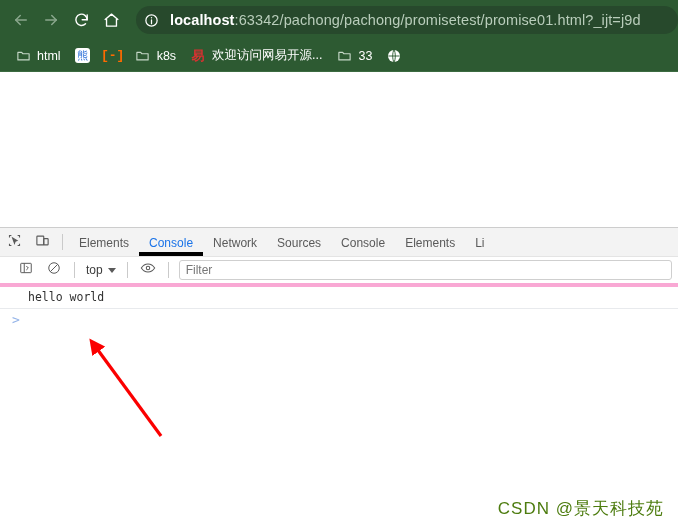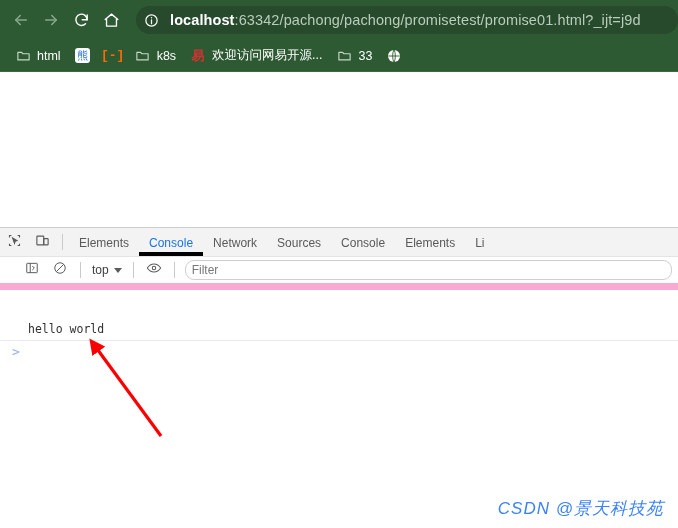--- a/index.html
+++ b/index.html
@@ -192,23 +192,23 @@
   .dt-tab.active {
     color: #1a73e8;
     border-bottom: 4px solid #000000;
   }
 
   .dt-console-toolbar {
     height: 26px;
     display: flex;
     align-items: center;
     flex: 0 0 26px;
-    border-bottom: 7px solid #f9a8d4;
-    background: #ffffff;
-    padding-left: 18px;
+    border-bottom: 4px solid #f9a8d4;
+    background: #ffffff;
+    padding-left: 12px;
     overflow: hidden;
   }
   .ctx-select {
     display: flex;
     align-items: center;
     font-size: 12px;
     color: #3c3c3c;
     padding: 0 5px;
     height: 20px;
     flex: 0 0 auto;
@@ -218,21 +218,21 @@
     width: 0; height: 0;
     border-left: 4px solid transparent;
     border-right: 4px solid transparent;
     border-top: 5px solid #5a5a5a;
   }
   .filter-input {
     flex: 1 1 auto;
     height: 18px;
     margin: 0 6px 0 4px;
     border: 1px solid #cfcfcf;
-    border-radius: 9px;
+    border-radius: 3px;
     font-size: 12px;
     color: #777777;
     padding: 0 6px;
     line-height: 18px;
     background: #ffffff;
     min-width: 0;
     box-sizing: content-box;
   }
 
   .console-body {
@@ -242,21 +242,20 @@
     position: relative;
   }
   .console-msg {
     padding: 3px 0 3px 28px;
     font-family: "DejaVu Sans Mono", "Liberation Mono", monospace;
     font-size: 11.5px;
     color: #303030;
     border-bottom: 1px solid #e8eaed;
     line-height: 15px;
     min-height: 15px;
-    margin-top: 29px;
   }
   .console-prompt {
     display: flex;
     align-items: flex-start;
     padding: 4px 0 0 12px;
     height: 18px;
   }
   .prompt-chevron {
     color: #93b3e8;
     font-size: 13px;
@@ -269,24 +268,23 @@
     position: absolute;
     left: 0; top: 0;
     width: 678px; height: 528px;
     pointer-events: none;
   }
   .watermark {
     position: absolute;
     right: 14px;
     bottom: 8px;
     font-size: 17px;
-    color: #3b82f6;
+    color: #4d7c0f;
     letter-spacing: 1px;
     white-space: nowrap;
-    font-style: italic;
   }
 </style>
 </head>
 <body>
 
 <div id="app">
 
   <div class="browser-chrome">
 
     <div class="toolbar">

